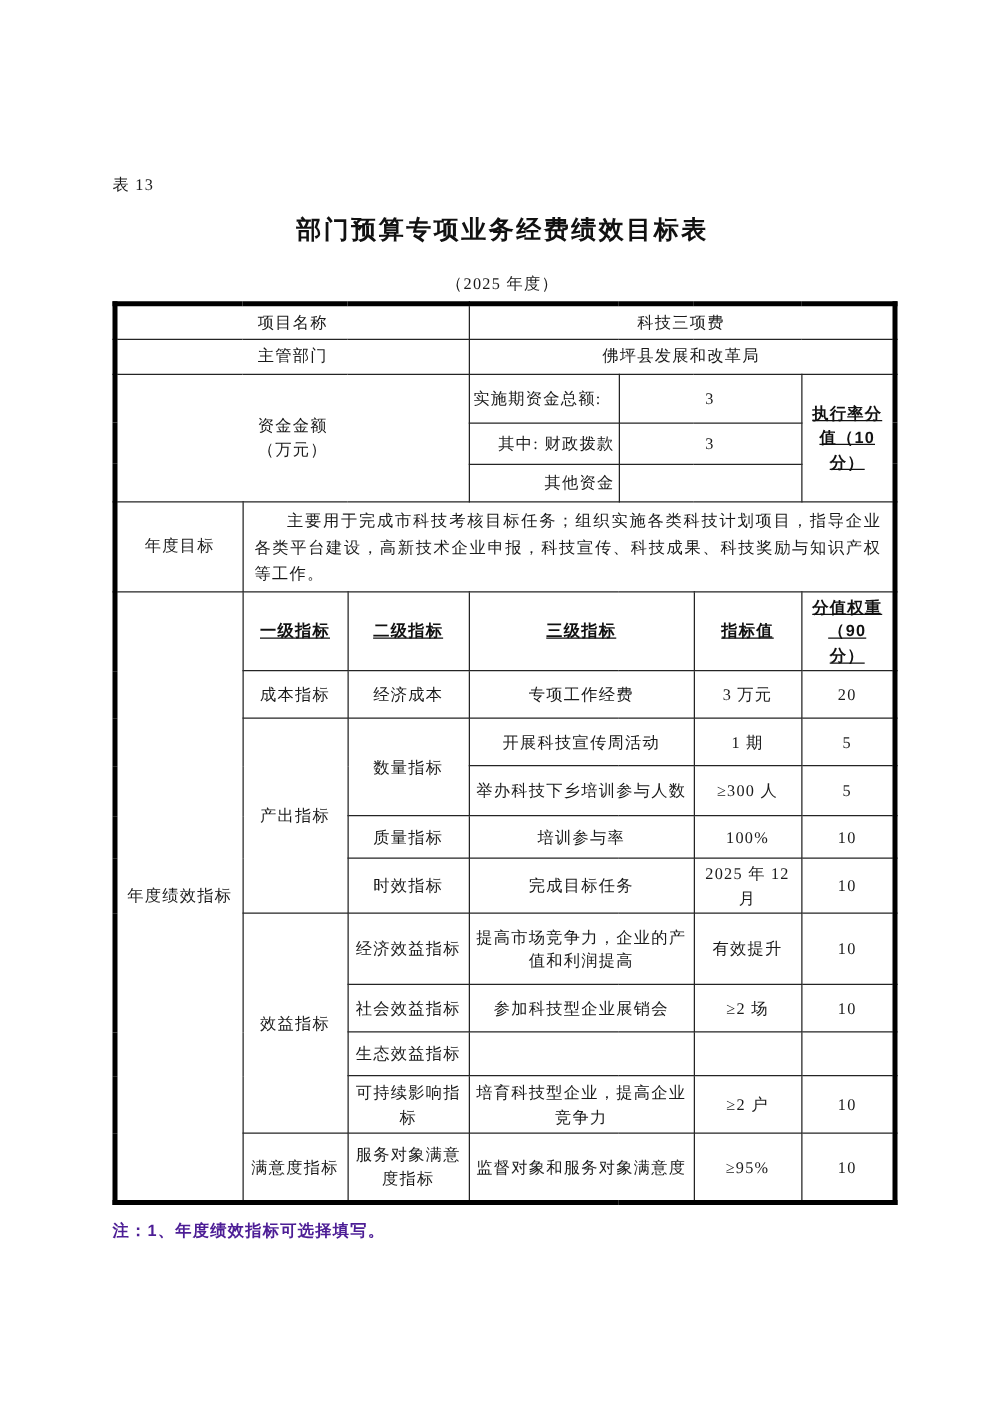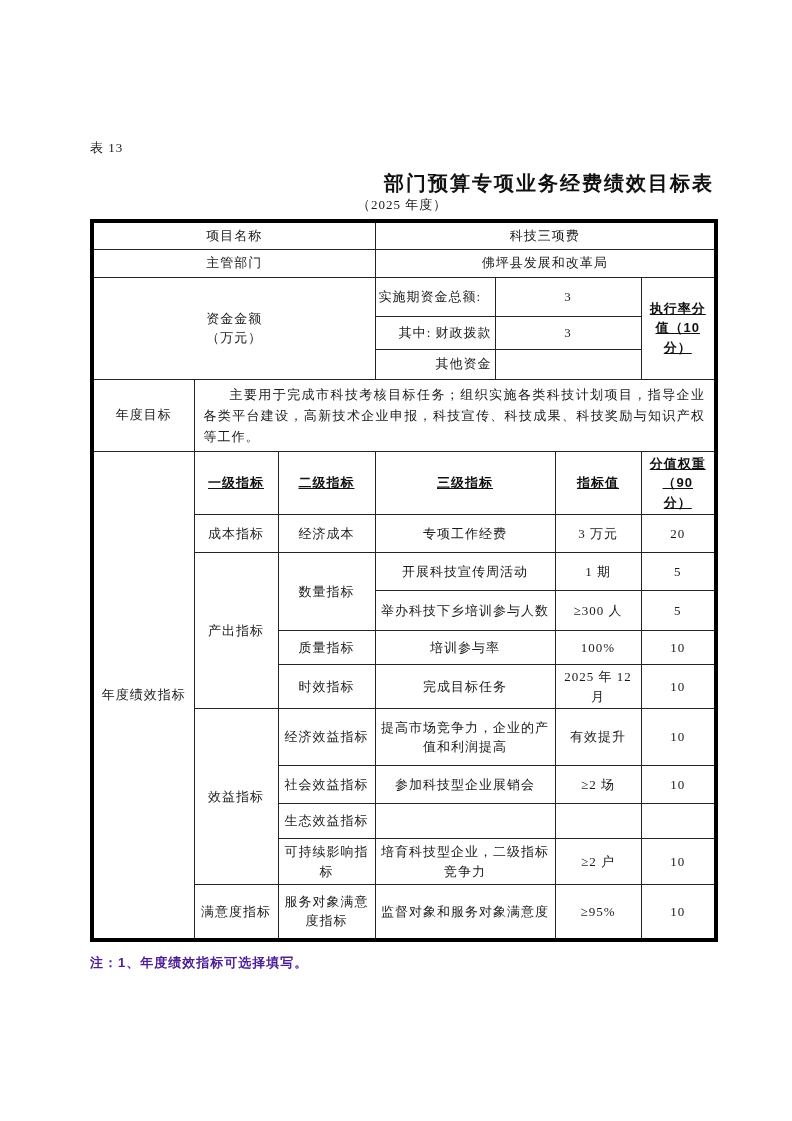--- a/index.html
+++ b/index.html
@@ -16,29 +16,30 @@
     padding: 140px 78px 0 90px;
   }
   .doc-tag {
     font-size: 13px;
     line-height: 16px;
     letter-spacing: 1px;
   }
   .doc-title {
     margin-top: 16px;
     width: 624px;
-    text-align: right;
+    text-align: center;
     font-size: 20px;
     line-height: 25px;
     font-weight: bold;
     letter-spacing: 2px;
-    font-family: Liberation Mono, monospace;
+    font-family: Liberation Serif, serif;
     color: #111;
   }
   .doc-subtitle {
+    margin-top: 22px;
     width: 624px;
     text-align: center;
     font-size: 13px;
     line-height: 16px;
     letter-spacing: 1px;
   }
   table.main {
     margin-top: 6px;
     border-collapse: collapse;
     table-layout: fixed;
@@ -204,21 +205,21 @@
     </tr>
     <tr class="h35">
       <td>生态效益指标</td>
       <td colspan="2"></td>
       <td></td>
       <td></td>
     </tr>
     <tr class="h46">
       <td class="pre">可持续影响指
 标</td>
-      <td colspan="2" class="pre">培育科技型企业，二级指标
+      <td colspan="2" class="pre">培育科技型企业，提高企业
 竞争力</td>
       <td>≥2 户</td>
       <td>10</td>
     </tr>
 
     <tr class="h55">
       <td>满意度指标</td>
       <td class="pre">服务对象满意
 度指标</td>
       <td colspan="2">监督对象和服务对象满意度</td>

